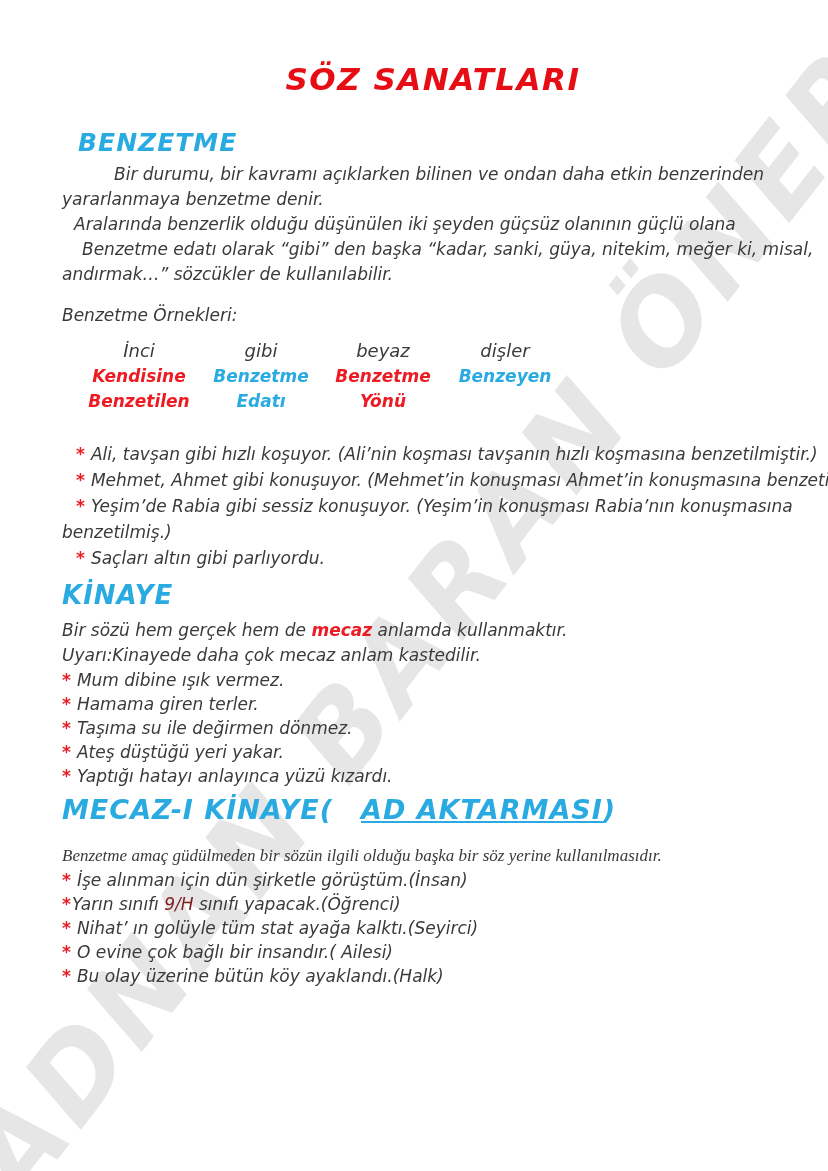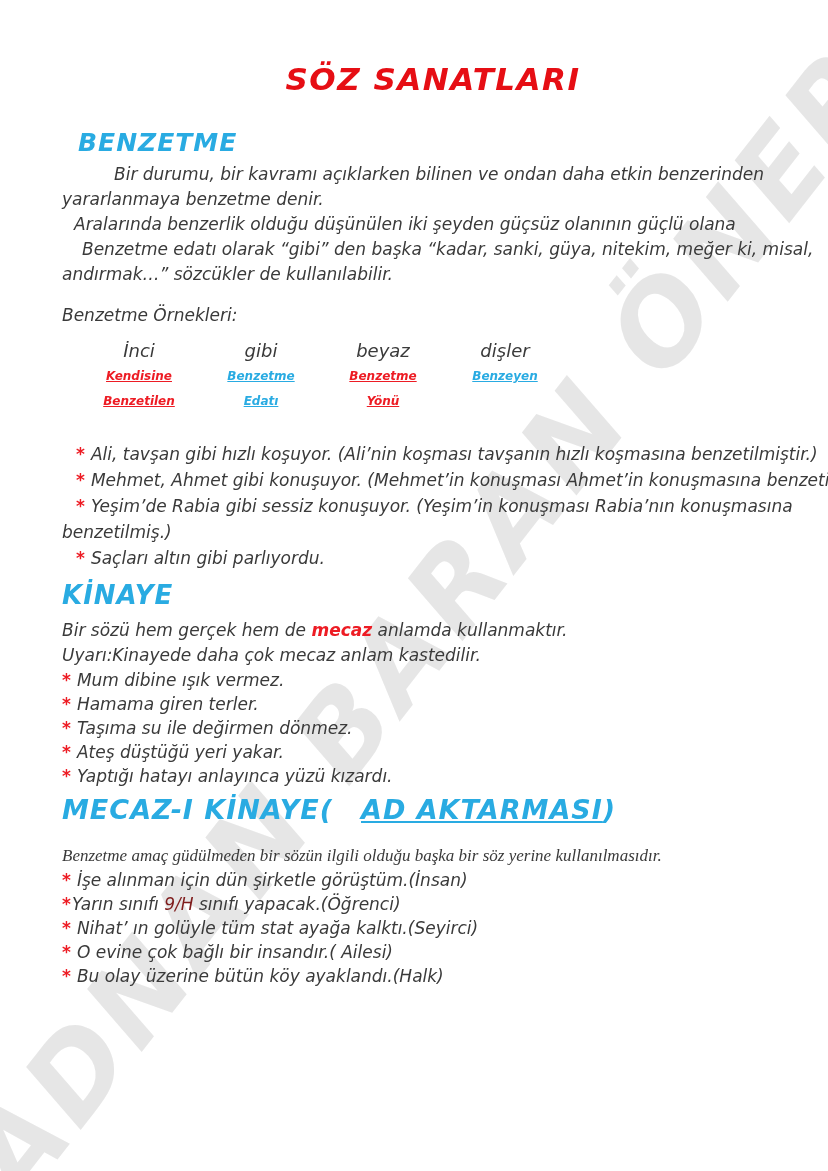--- a/index.html
+++ b/index.html
@@ -27,21 +27,21 @@
   .und { text-decoration:underline;margin-left:28px; }
   .body-line { font-size:17px; line-height:25px; white-space:nowrap; }
   .first-body { margin-top:4px; }
   .ind52 { padding-left:52px; }
   .ind12 { padding-left:12px; }
   .ind20 { padding-left:20px; }
   .examples-label { margin-top:16px; font-size:17px; line-height:25px; }
   .sim-table { display:flex; margin-top:10px; margin-left:16px; }
   .sim-col { width:122px; text-align:center; }
   .sim-word { font-size:18px; line-height:26px; }
-  .sim-label-line { font-size:12px; font-weight:bold; line-height:25px;text-decoration:underline; }
+  .sim-label-line { font-size:17px; font-weight:bold; line-height:25px; }
   .red  { color:#ed1c24; }
   .cyan { color:#29abe2; }
   .ex-list { margin-top:27px; }
   .li { font-size:17px; line-height:26px; white-space:nowrap; }
   .li-sm { line-height:24px; }
   .ind14 { padding-left:14px; }
   .star { color:#ed1c24; font-style:normal; font-weight:bold; margin-right:6px; }
   .tight .star { margin-right:1px; }
   .red-word { color:#ed1c24; font-weight:bold; }
   .teal { color:#7f1d1d; }

